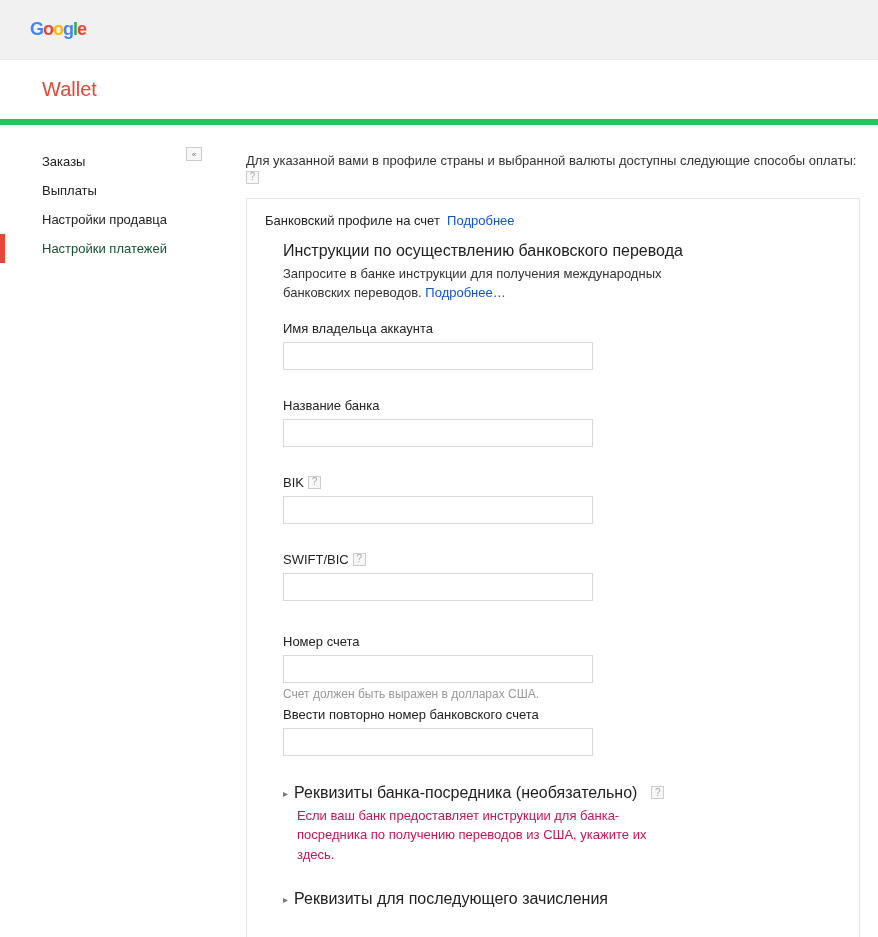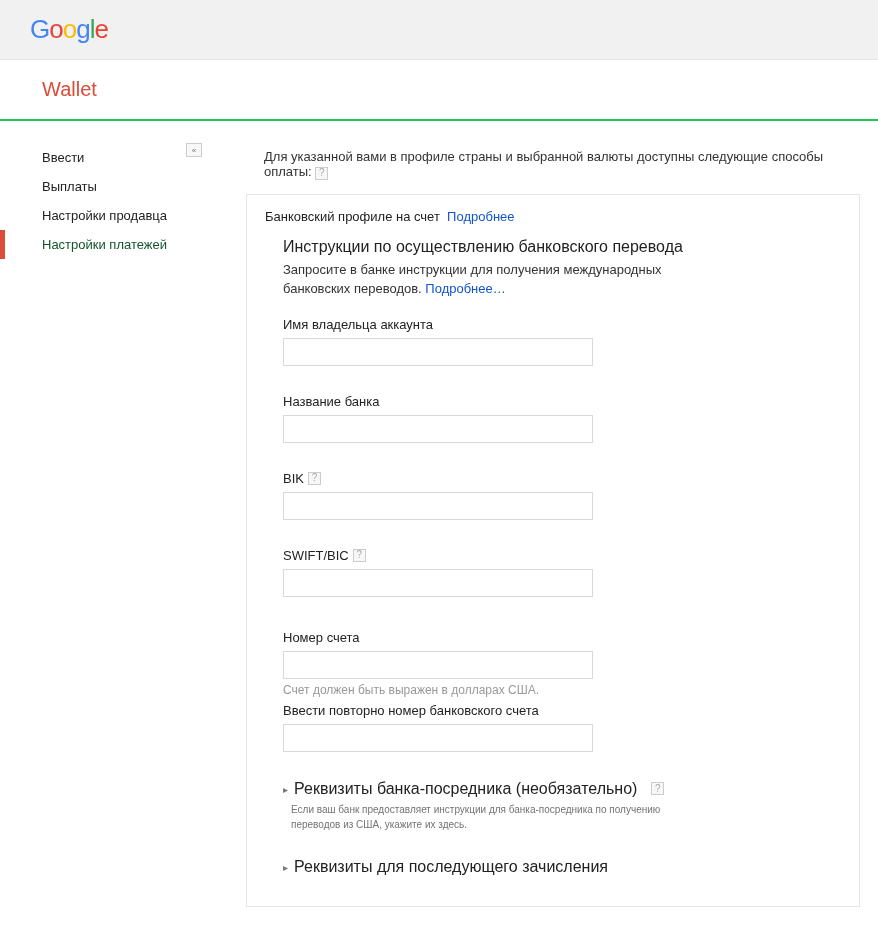--- a/index.html
+++ b/index.html
@@ -1,71 +1,71 @@
 <!DOCTYPE html>
 <html><head>
 <meta charset="utf-8">
 <style>
   * { box-sizing: border-box; margin: 0; padding: 0; }
   body { font-family: Arial, sans-serif; font-size: 13px; color: #222; background: #fff; width: 878px; }
   .topbar { background: #f1f1f1; height: 60px; border-bottom: 1px solid #e5e5e5; padding-left: 30px; display: flex; align-items: center; }
-  .google-logo { font-size: 26px; font-weight: normal; font-family: Arial, sans-serif; letter-spacing: -1px; }
+  .google-logo { font-size: 18px; font-weight: bold; font-family: Arial, sans-serif; letter-spacing: -1px; }
   .g1 { color: #4285F4; }
   .g2 { color: #EA4335; }
   .g3 { color: #FBBC05; }
   .g4 { color: #4285F4; }
   .g5 { color: #34A853; }
   .g6 { color: #EA4335; }
-  .subheader { padding: 18px 4px 18px 42px; border-bottom: 2px solid #22c55e; }
+  .subheader { padding: 18px 4px 18px 42px; border-bottom: 6px solid #22c55e; }
   .wallet-title { color: #dd4b39; font-size: 20px; font-weight: normal; }
   .main { display: flex; }
   .sidebar { width: 210px; padding-top: 22px; position: relative; }
   .sidebar-collapse { position: absolute; right: 8px; top: 22px; width: 16px; height: 14px; border: 1px solid #ccc; background: #f7f7f7; display: flex; align-items: center; justify-content: center; font-size: 8px; color: #777; cursor: pointer; }
   .nav-item { padding: 7px 0 7px 42px; font-size: 13px; color: #222; cursor: pointer; }
   .nav-item.active { color: #14532d; border-left: 5px solid #dd4b39; padding-left: 37px; }
   .content { flex: 1; padding: 28px 18px 30px 36px; }
   .page-title { font-size: 20px; color: #222; font-weight: normal; margin-bottom: 26px; }
-  .intro-row { margin-bottom: 14px; font-size: 13px; color: #333; margin-left: 18px; }
+  .intro-row { margin-bottom: 14px; font-size: 13px; color: #333; }
   .panel { border: 1px solid #e5e5e5; padding: 14px 18px 30px 18px; }
   .panel-head { font-size: 13px; color: #222; margin-bottom: 14px; }
   .link { color: #1155cc; cursor: pointer; }
   .section { padding-left: 18px; }
   .section-title { font-size: 16px; color: #222; margin-bottom: 4px; }
   .section-desc { font-size: 13px; color: #333; line-height: 1.5; margin-bottom: 18px; max-width: 420px; }
   .field { margin-bottom: 28px; }
   .field.tight { margin-bottom: 6px; margin-top: 33px; }
   .field-label { font-size: 13px; color: #222; margin-bottom: 6px; display: flex; align-items: center; gap: 4px; }
   .text-input { width: 310px; height: 28px; border: 1px solid #d9d9d9; padding: 4px 6px; font-size: 13px; }
   .hint { color: #999; font-size: 12px; margin-top: 4px; }
   .helper-icon { display: inline-flex; align-items: center; justify-content: center; width: 13px; height: 13px; border: 1px solid #ccc; color: #aaa; font-size: 10px; line-height: 1; background: #f7f7f7; cursor: pointer; }
   .expander { margin-top: 26px; padding-left: 0px; }
   .exp-head { display: flex; align-items: flex-start; gap: 6px; cursor: pointer; }
   .chevron { color: #777; font-size: 10px; margin-top: 4px; }
   .exp-title { font-size: 16px; color: #222; display: flex; align-items: center; gap: 14px; }
-  .exp-desc { font-size: 10px; color: #737373; margin-top: 4px; margin-left: 8px; max-width: 390px; line-height: 1.5; }
+  .exp-desc { font-size: 13px; color: #be185d; margin-top: 4px; margin-left: 14px; max-width: 390px; line-height: 1.5; }
 </style>
 </head>
 <body>
 
 <div class="topbar">
   <div class="google-logo">
     <span class="g1">G</span><span class="g2">o</span><span class="g3">o</span><span class="g4">g</span><span class="g5">l</span><span class="g6">e</span>
   </div>
 </div>
 
 <div class="subheader">
   <span class="wallet-title">Wallet</span>
 </div>
 
 <div class="main">
   <div class="sidebar">
     <div class="sidebar-collapse">
       <span>«</span>
     </div>
-    <div class="nav-item"><span>Ввести</span></div>
+    <div class="nav-item"><span>Заказы</span></div>
     <div class="nav-item"><span>Выплаты</span></div>
     <div class="nav-item"><span>Настройки продавца</span></div>
     <div class="nav-item active"><span>Настройки платежей</span></div>
   </div>
 
   <div class="content">
     <div class="intro-row">
       <span>Для указанной вами в профиле страны и выбранной валюты доступны следующие способы оплаты:</span>
       <span class="helper-icon">?</span>
     </div>

